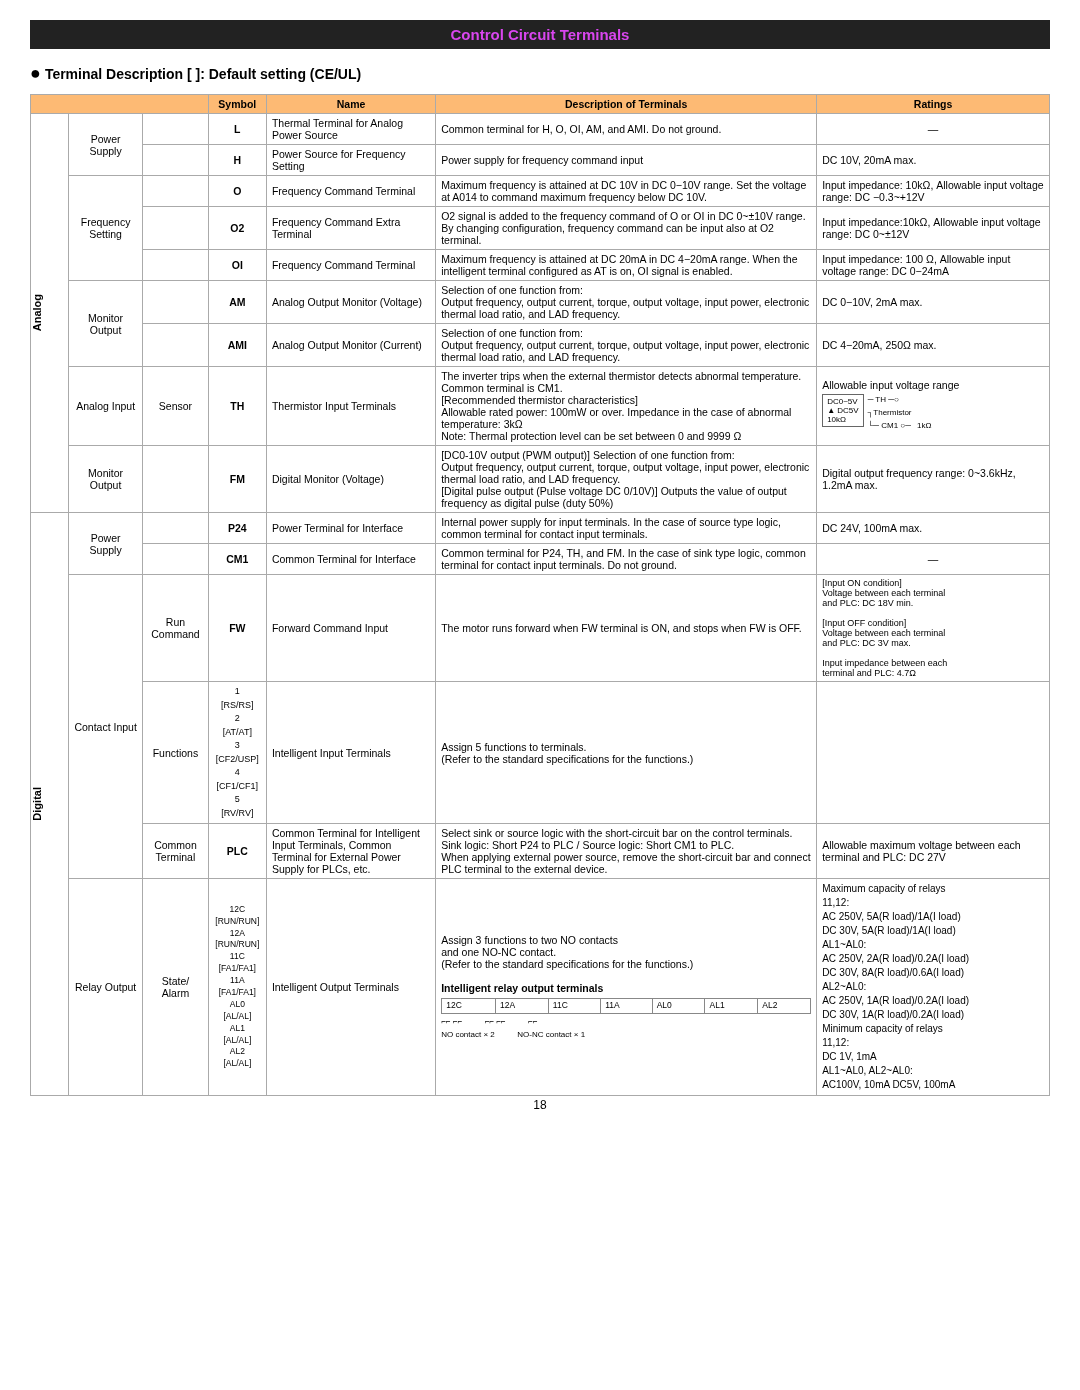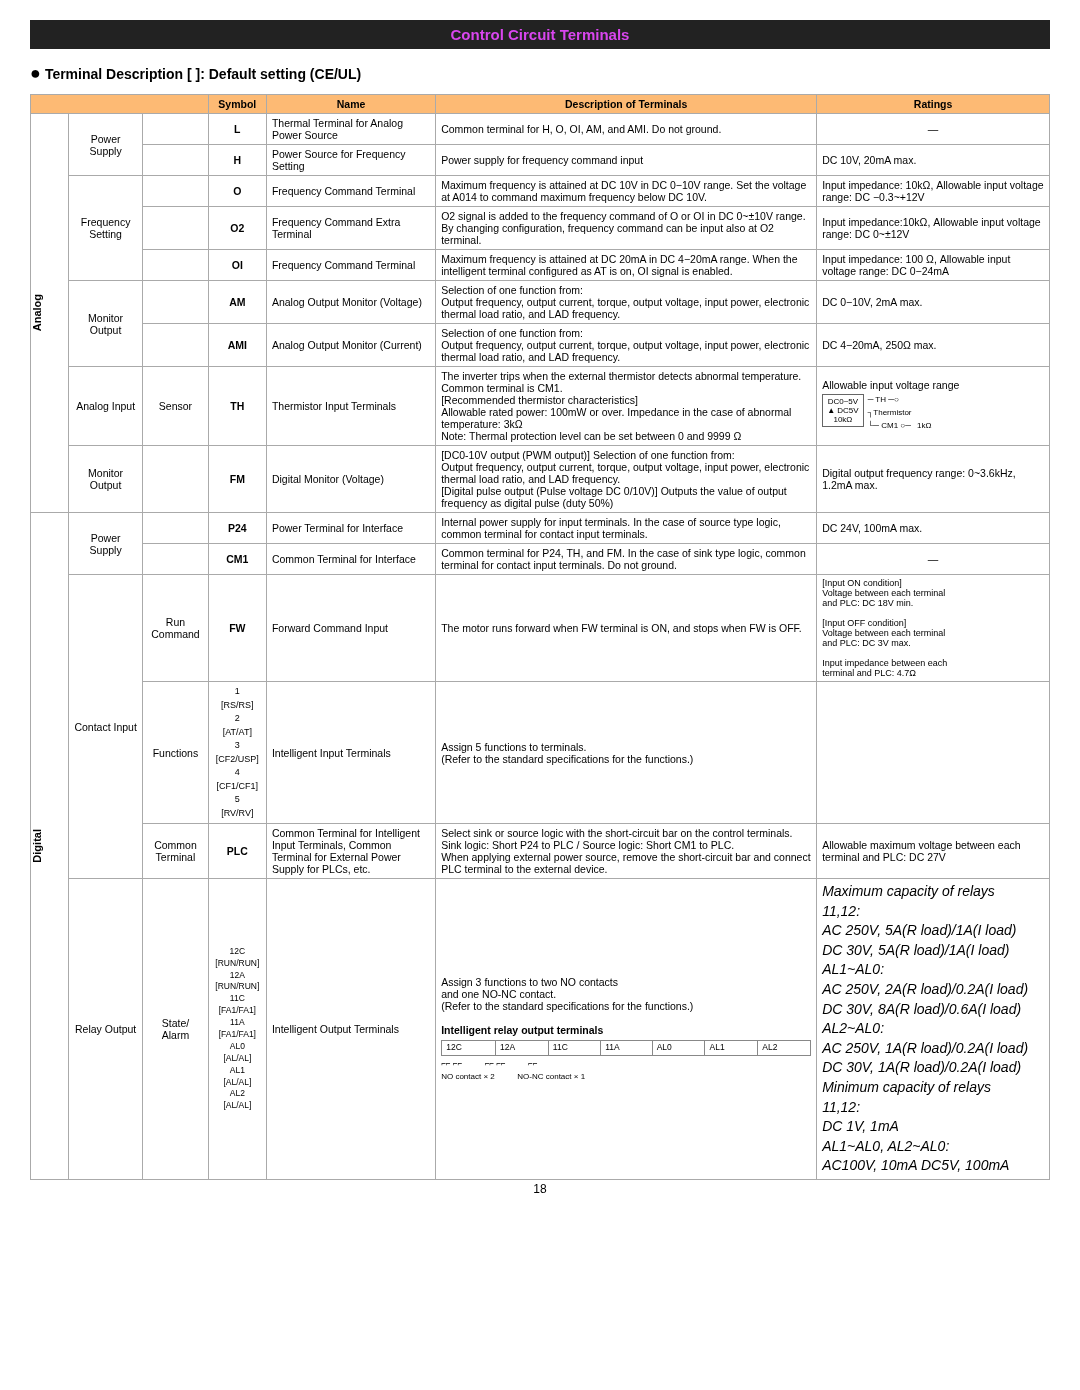--- a/index.html
+++ b/index.html
@@ -157,21 +157,21 @@
 
     <tr>
       <td rowspan="1" class="center">Analog Input</td>
       <td class="center">Sensor</td>
       <td class="center bold">TH</td>
       <td>Thermistor Input Terminals</td>
       <td>The inverter trips when the external thermistor detects abnormal temperature. Common terminal is CM1.<br>[Recommended thermistor characteristics]<br>Allowable rated power: 100mW or over. Impedance in the case of abnormal temperature: 3kΩ<br>Note: Thermal protection level can be set between 0 and 9999 Ω</td>
       <td>
         Allowable input voltage range<br>
         <div style="display:flex; align-items:flex-start; font-size:9px; margin-top:3px;">
-          <div style="border:1px solid #666; padding:2px 4px; margin-right:4px; font-size:8px;text-align:center;">
+          <div style="border:1px solid #666; padding:2px 4px; margin-right:4px; font-size:8px;">
             DC0~5V<br>▲ DC5V<br>10kΩ
           </div>
           <div style="font-size:8px; line-height:1.6;">
             ─ TH ─○<br>
             ┐Thermistor<br>
             └─ CM1 ○─
             <span style="margin-left:4px;">1kΩ</span>
           </div>
         </div>
       </td>
@@ -267,21 +267,21 @@
               <td style="border:1px solid #888; padding:1px 4px;">AL2</td>
             </tr>
           </tbody></table><br>
           <span style="font-size:8px; margin-right:20px;">⌐⌐ ⌐⌐</span>
           <span style="font-size:8px; margin-right:20px;">⌐⌐ ⌐⌐</span>
           <span style="font-size:8px;">⌐⌐</span><br>
           <span style="font-size:8px;">NO contact × 2</span>
           <span style="font-size:8px; margin-left:20px;">NO-NC contact × 1</span>
         </div>
       </td>
-      <td style="font-size:14px; line-height:1.4;font-style:italic;">
+      <td style="font-size:10px; line-height:1.4;">
         Maximum capacity of relays<br>
         11,12:<br>
         AC 250V, 5A(R load)/1A(I load)<br>
         DC 30V, 5A(R load)/1A(I load)<br>
         AL1~AL0:<br>
         AC 250V, 2A(R load)/0.2A(I load)<br>
         DC 30V, 8A(R load)/0.6A(I load)<br>
         AL2~AL0:<br>
         AC 250V, 1A(R load)/0.2A(I load)<br>
         DC 30V, 1A(R load)/0.2A(I load)<br>

